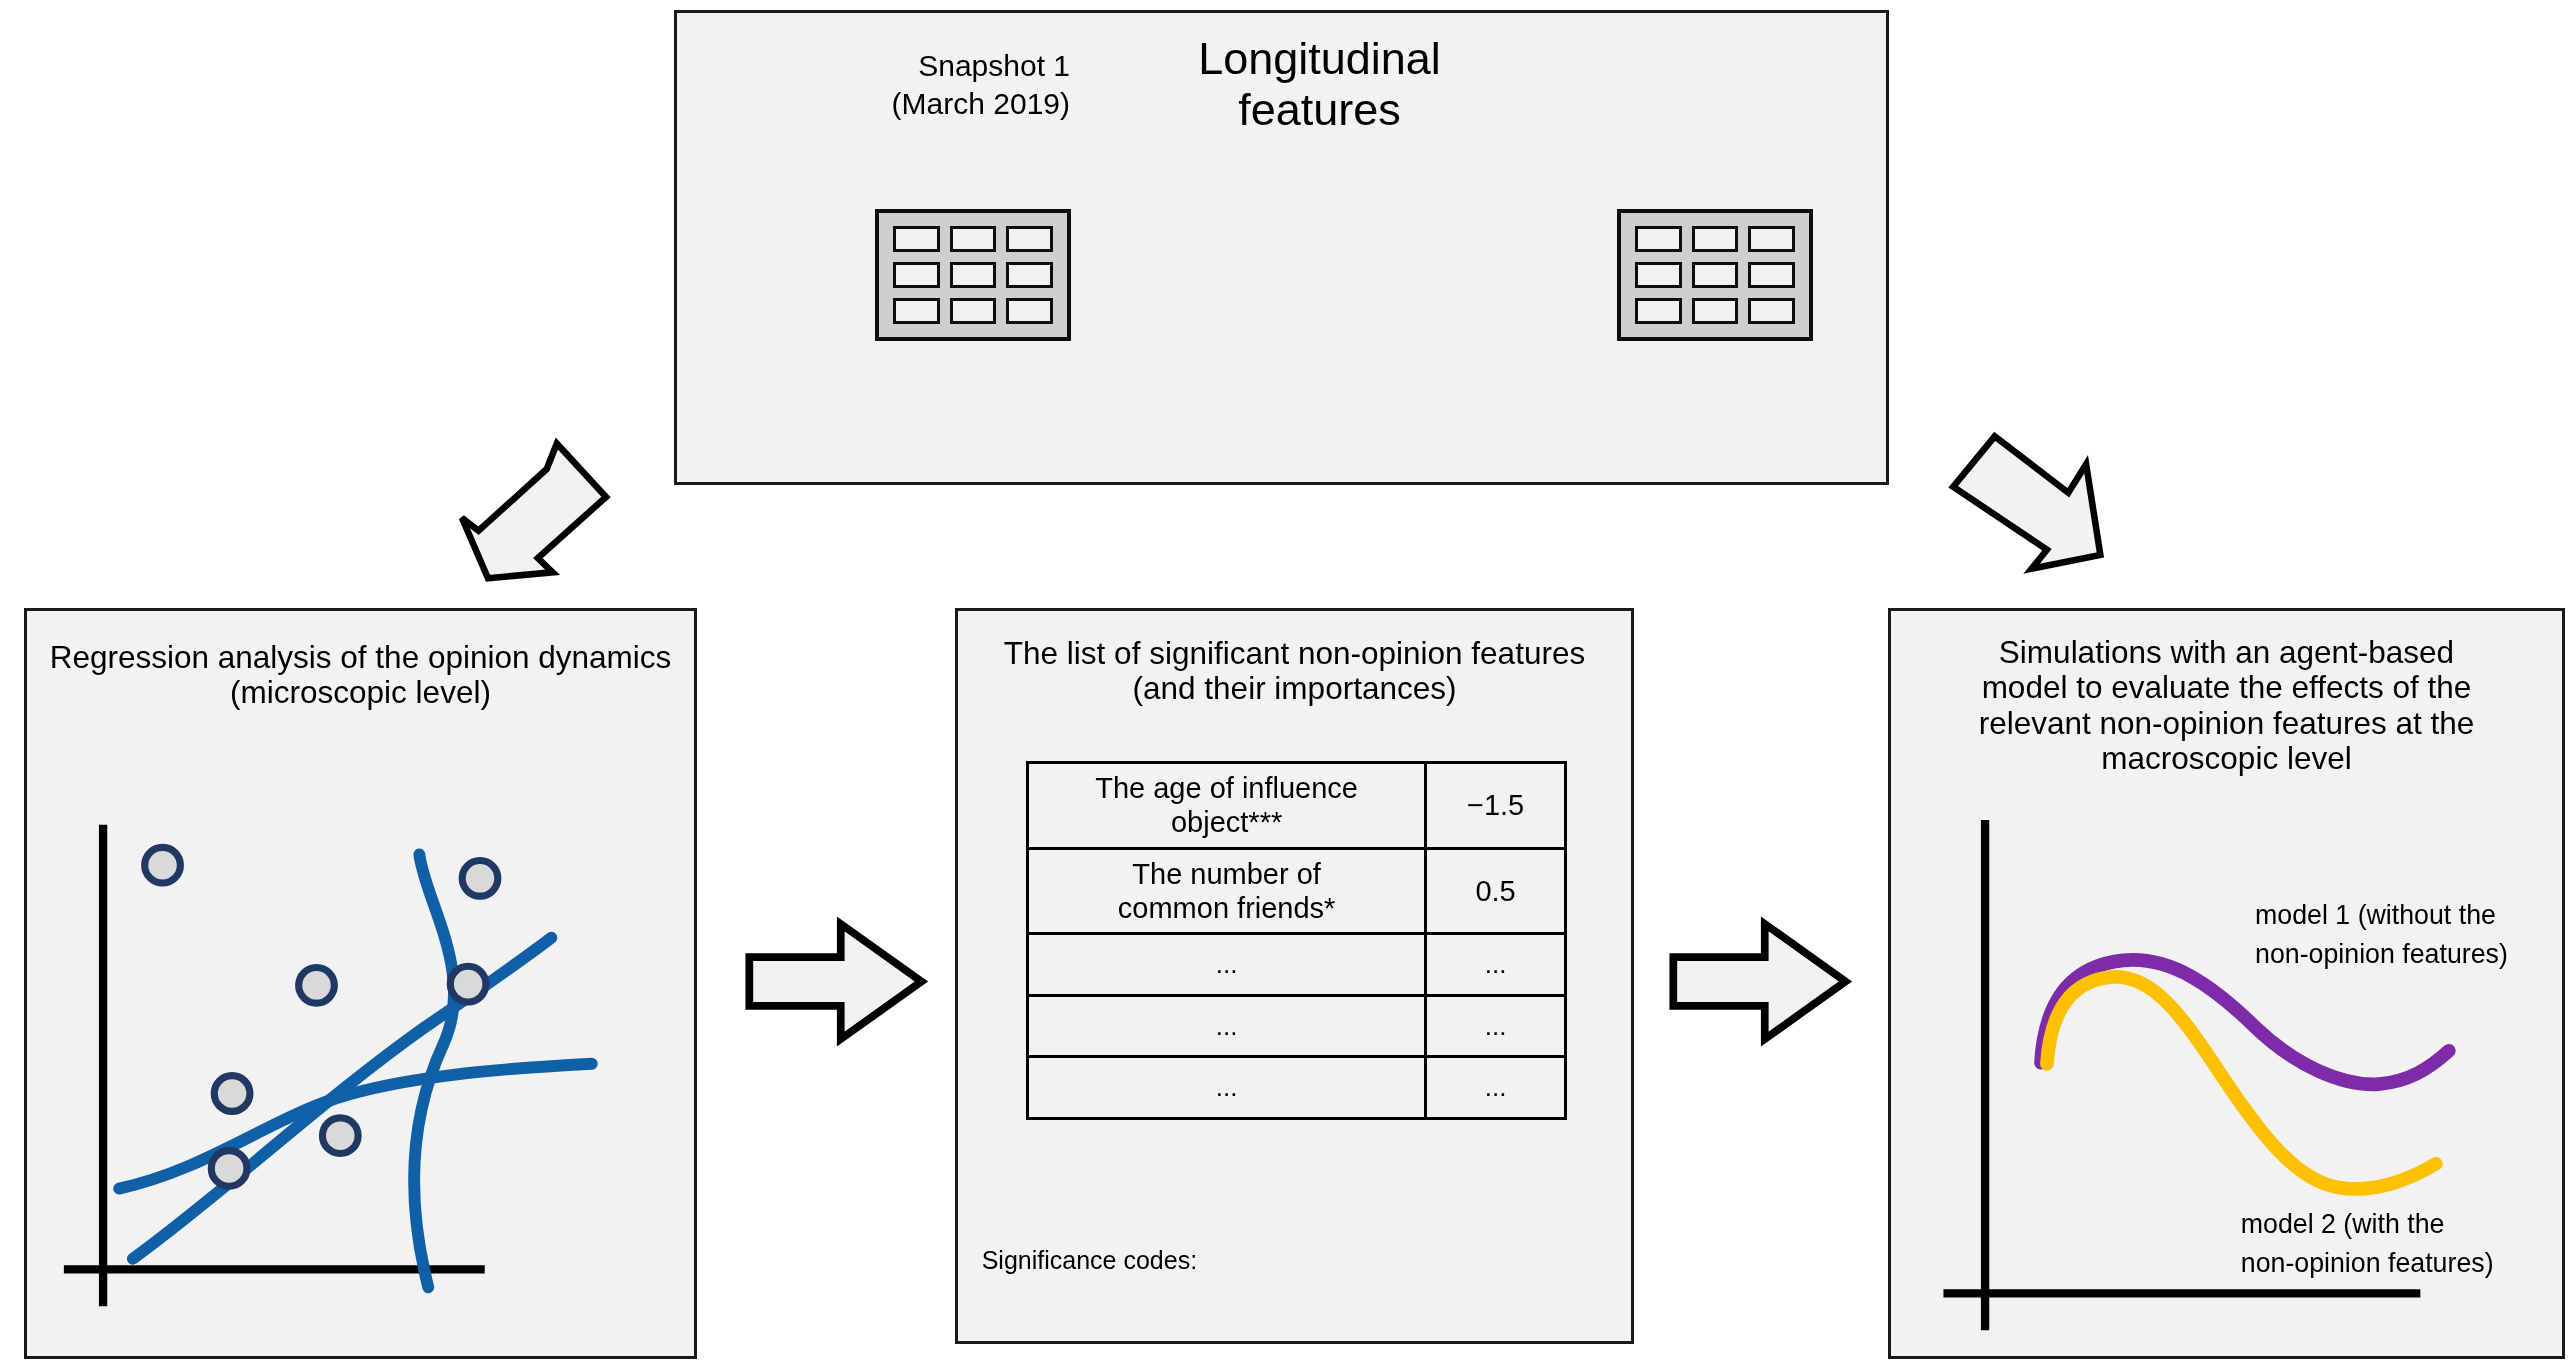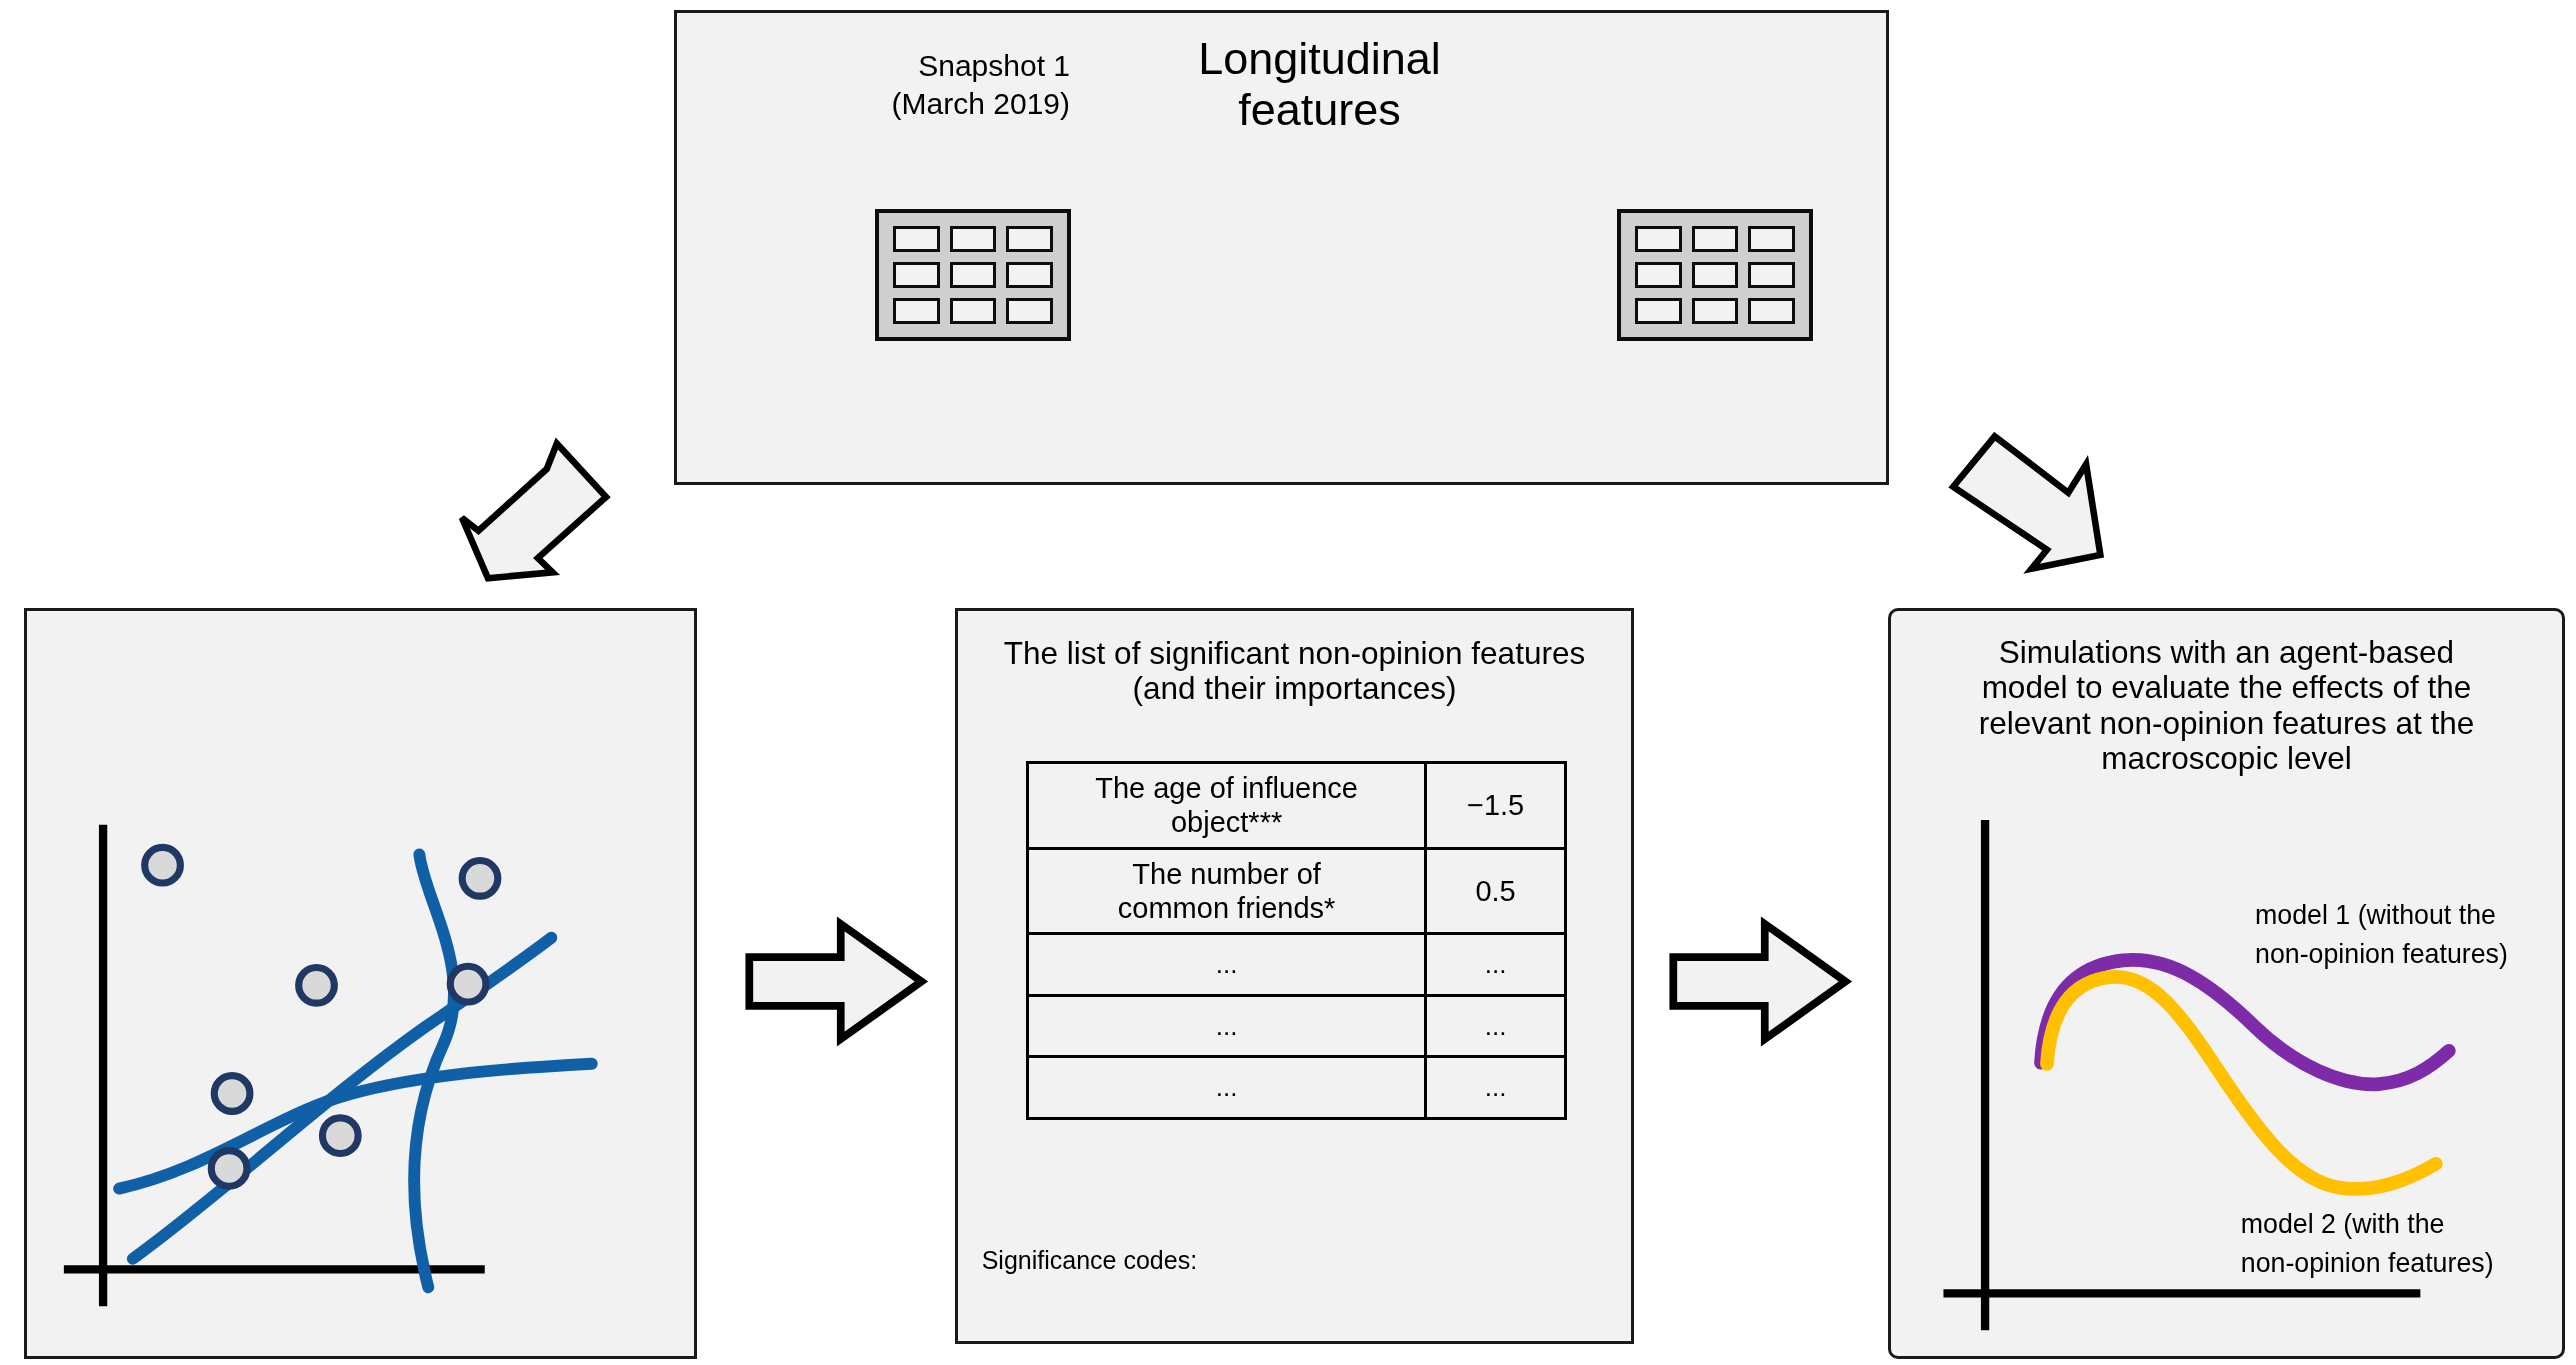--- a/index.html
+++ b/index.html
@@ -65,21 +65,21 @@
     border:3.6px solid #0d0d0d;
     box-sizing:border-box;
   }
   #snapshot1-grid{ left:198px; top:196px; width:117px; height:61px;
                    width:196px; height:132px; }
   #snapshot2-grid{ left:940px; top:196px; width:196px; height:132px; }
 
   
   #left-panel  { left:24px;   top:608px; width:673px; height:751px; }
   #middle-panel{ left:955px; top:608px; width:679px; height:736px; }
-  #right-panel { left:1888px; top:608px; width:677px; height:751px;border-radius:10px; }
+  #right-panel { left:1888px; top:608px; width:677px; height:751px; }
 
   #left-title{
     left:0; top:28.5px; width:100%;
     font-size:31.5px;
   }
   #middle-title{
     left:0; top:25px; width:100%;
     font-size:31.5px;
   }
   #right-title{
@@ -173,20 +173,22 @@
 
   <svg class="arrow-svg" id="arrow-tl" viewBox="0 0 320 300">
     <polygon points="222,5 305,95 190,198 215,222 106,232 62,130 90,152 205,48" transform="translate(-5,6)" fill="#f2f2f2" stroke="#000000" stroke-width="11" stroke-linejoin="miter"></polygon>
   </svg>
 
   <svg class="arrow-svg" id="arrow-tr" viewBox="0 0 330 305">
     <polygon points="108,5 232,100 262,52 286,205 170,228 196,196 38,90" transform="translate(6,4)" fill="#f2f2f2" stroke="#000000" stroke-width="11" stroke-linejoin="miter"></polygon>
   </svg>
 
   <div class="panel" id="left-panel">
+    <div class="panel-title" id="left-title">Regression analysis of the opinion dynamics
+(microscopic level)</div>
 
     <svg class="fig" id="left-fig" viewBox="0 0 1122 950">
 
       <line x1="128" y1="60" x2="128" y2="870" stroke="#000000" stroke-width="14"></line>
       <line x1="62" y1="808" x2="770" y2="808" stroke="#000000" stroke-width="14"></line>
 
       <path d="M 155,672 C 300,640 400,560 520,520 C 640,482 800,470 950,462" fill="none" stroke="#1060a8" stroke-width="20" stroke-linecap="round"></path>
       <path d="M 675,838 C 640,700 640,560 700,430 C 755,310 670,190 660,110" fill="none" stroke="#1060a8" stroke-width="20" stroke-linecap="round"></path>
       <path d="M 178,790 C 330,680 500,520 670,400 C 760,338 830,290 882,250" fill="none" stroke="#1060a8" stroke-width="20" stroke-linecap="round"></path>
 

